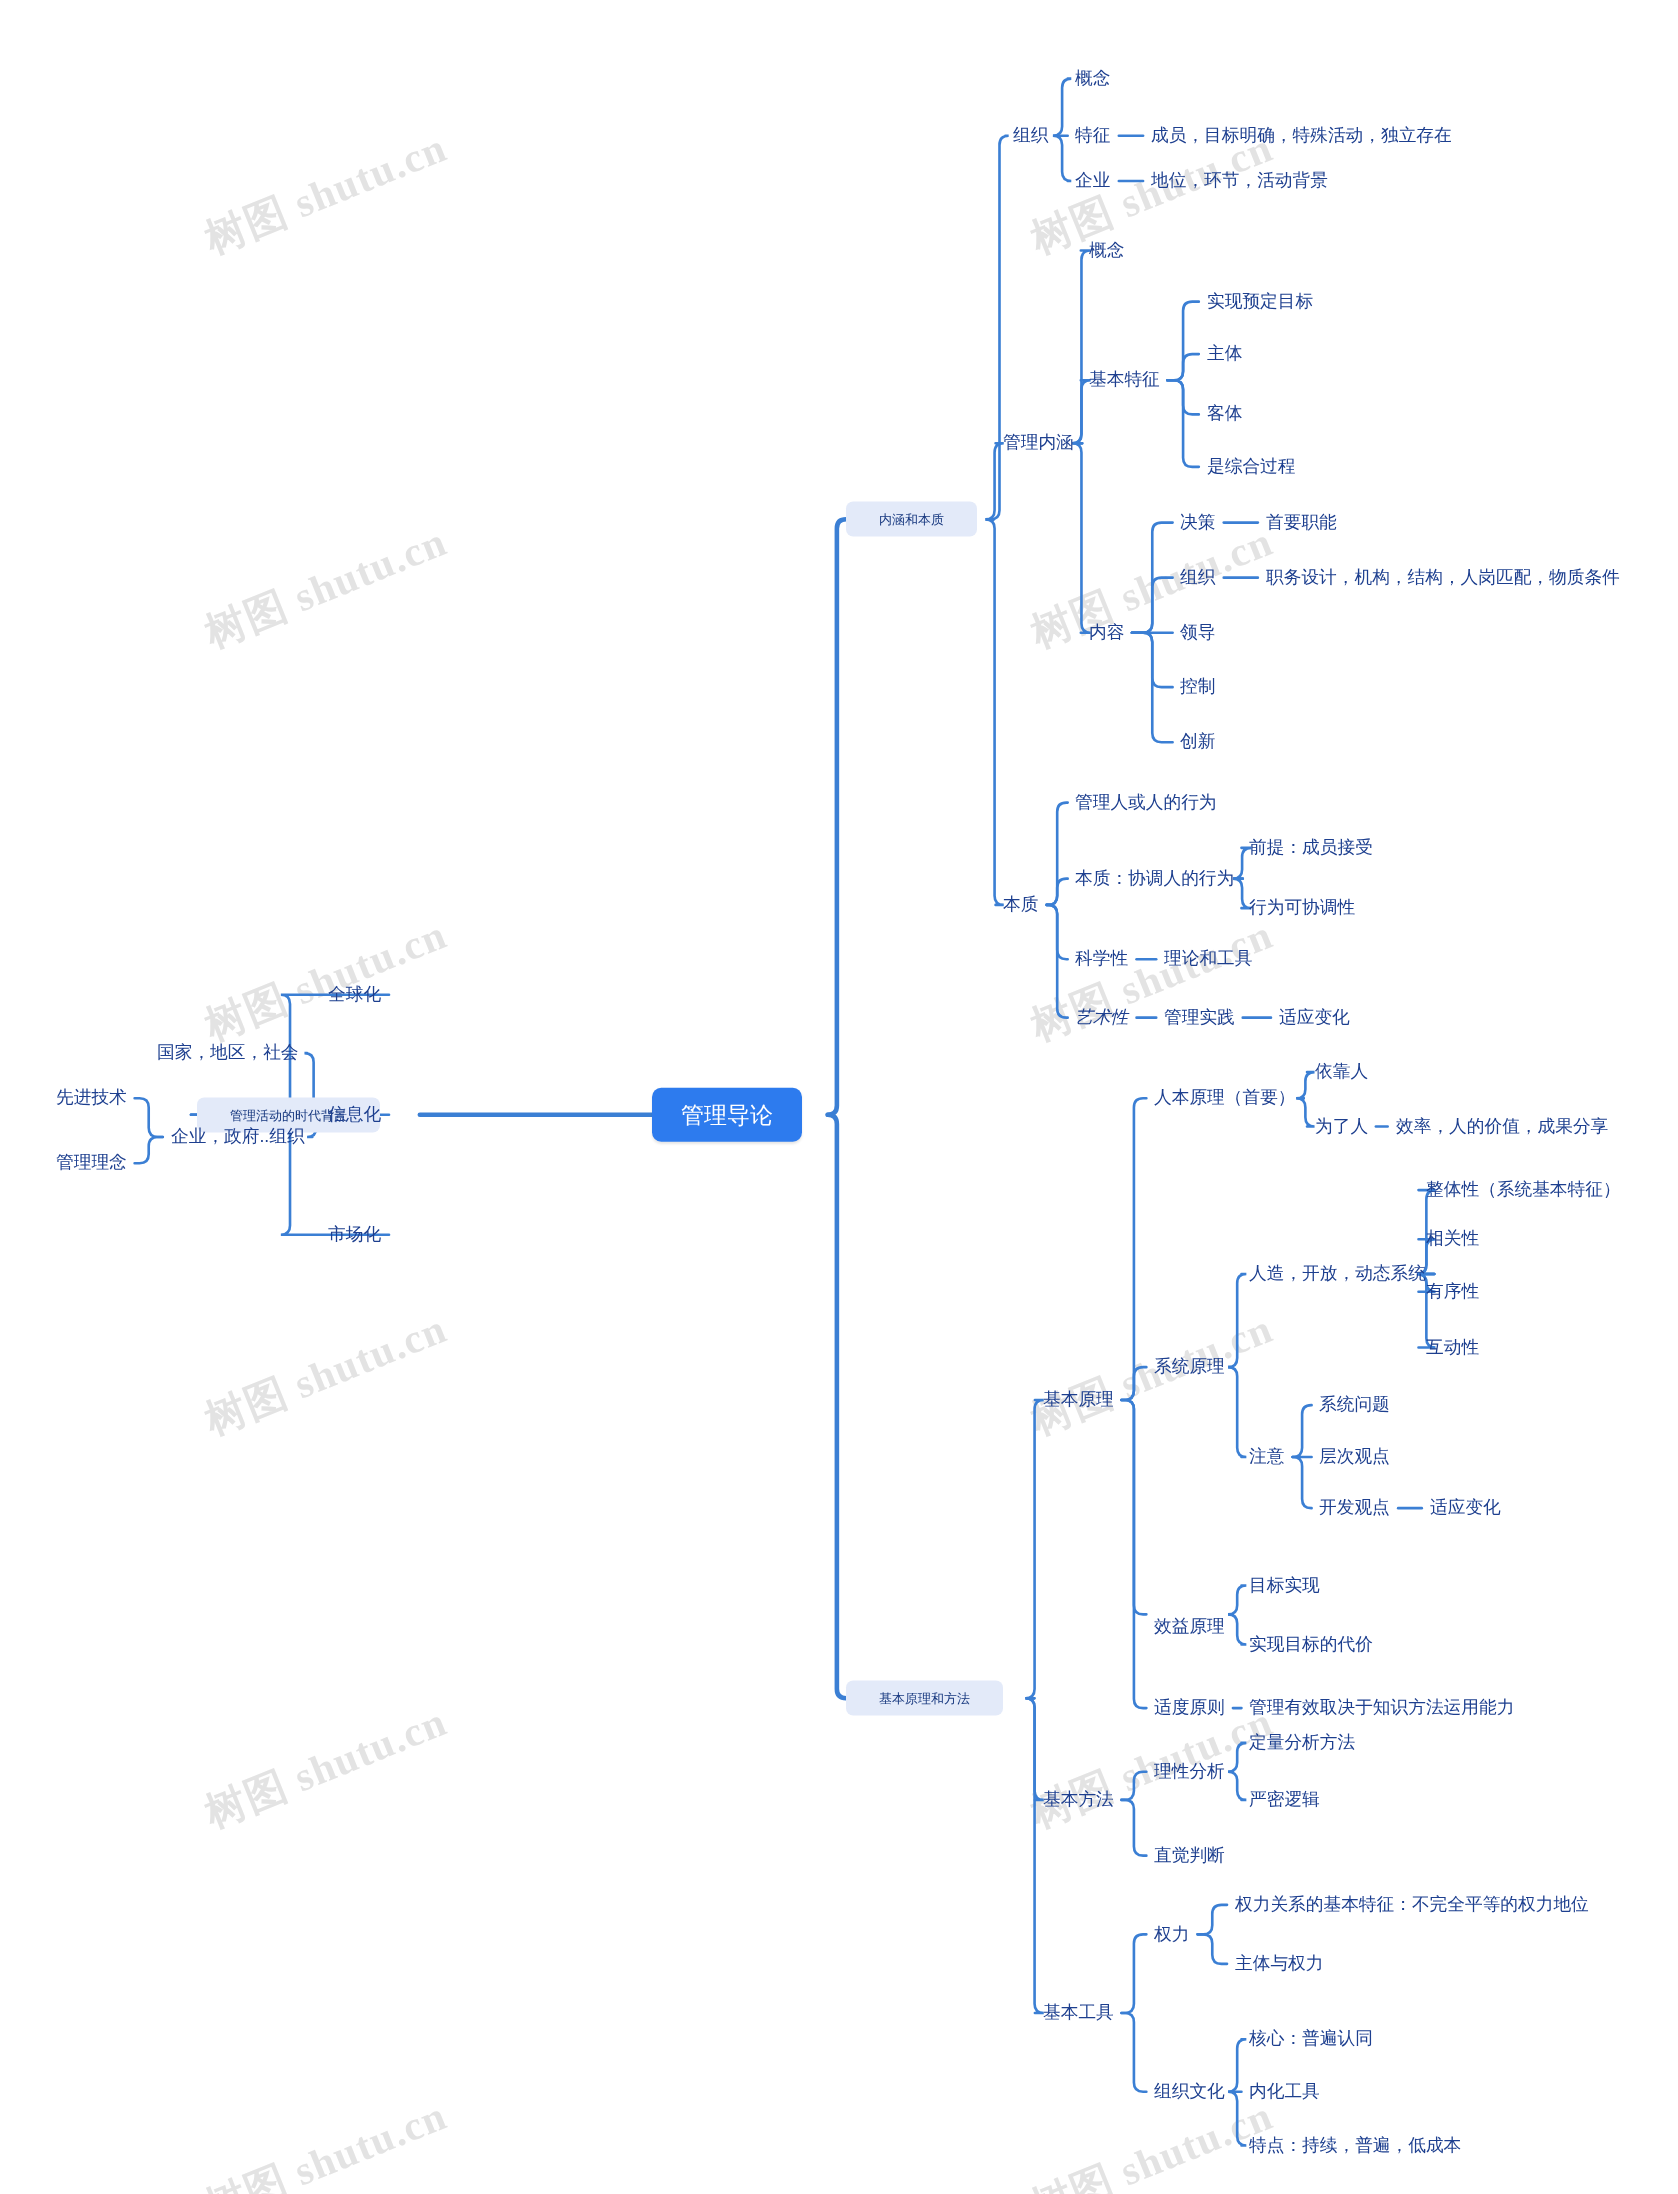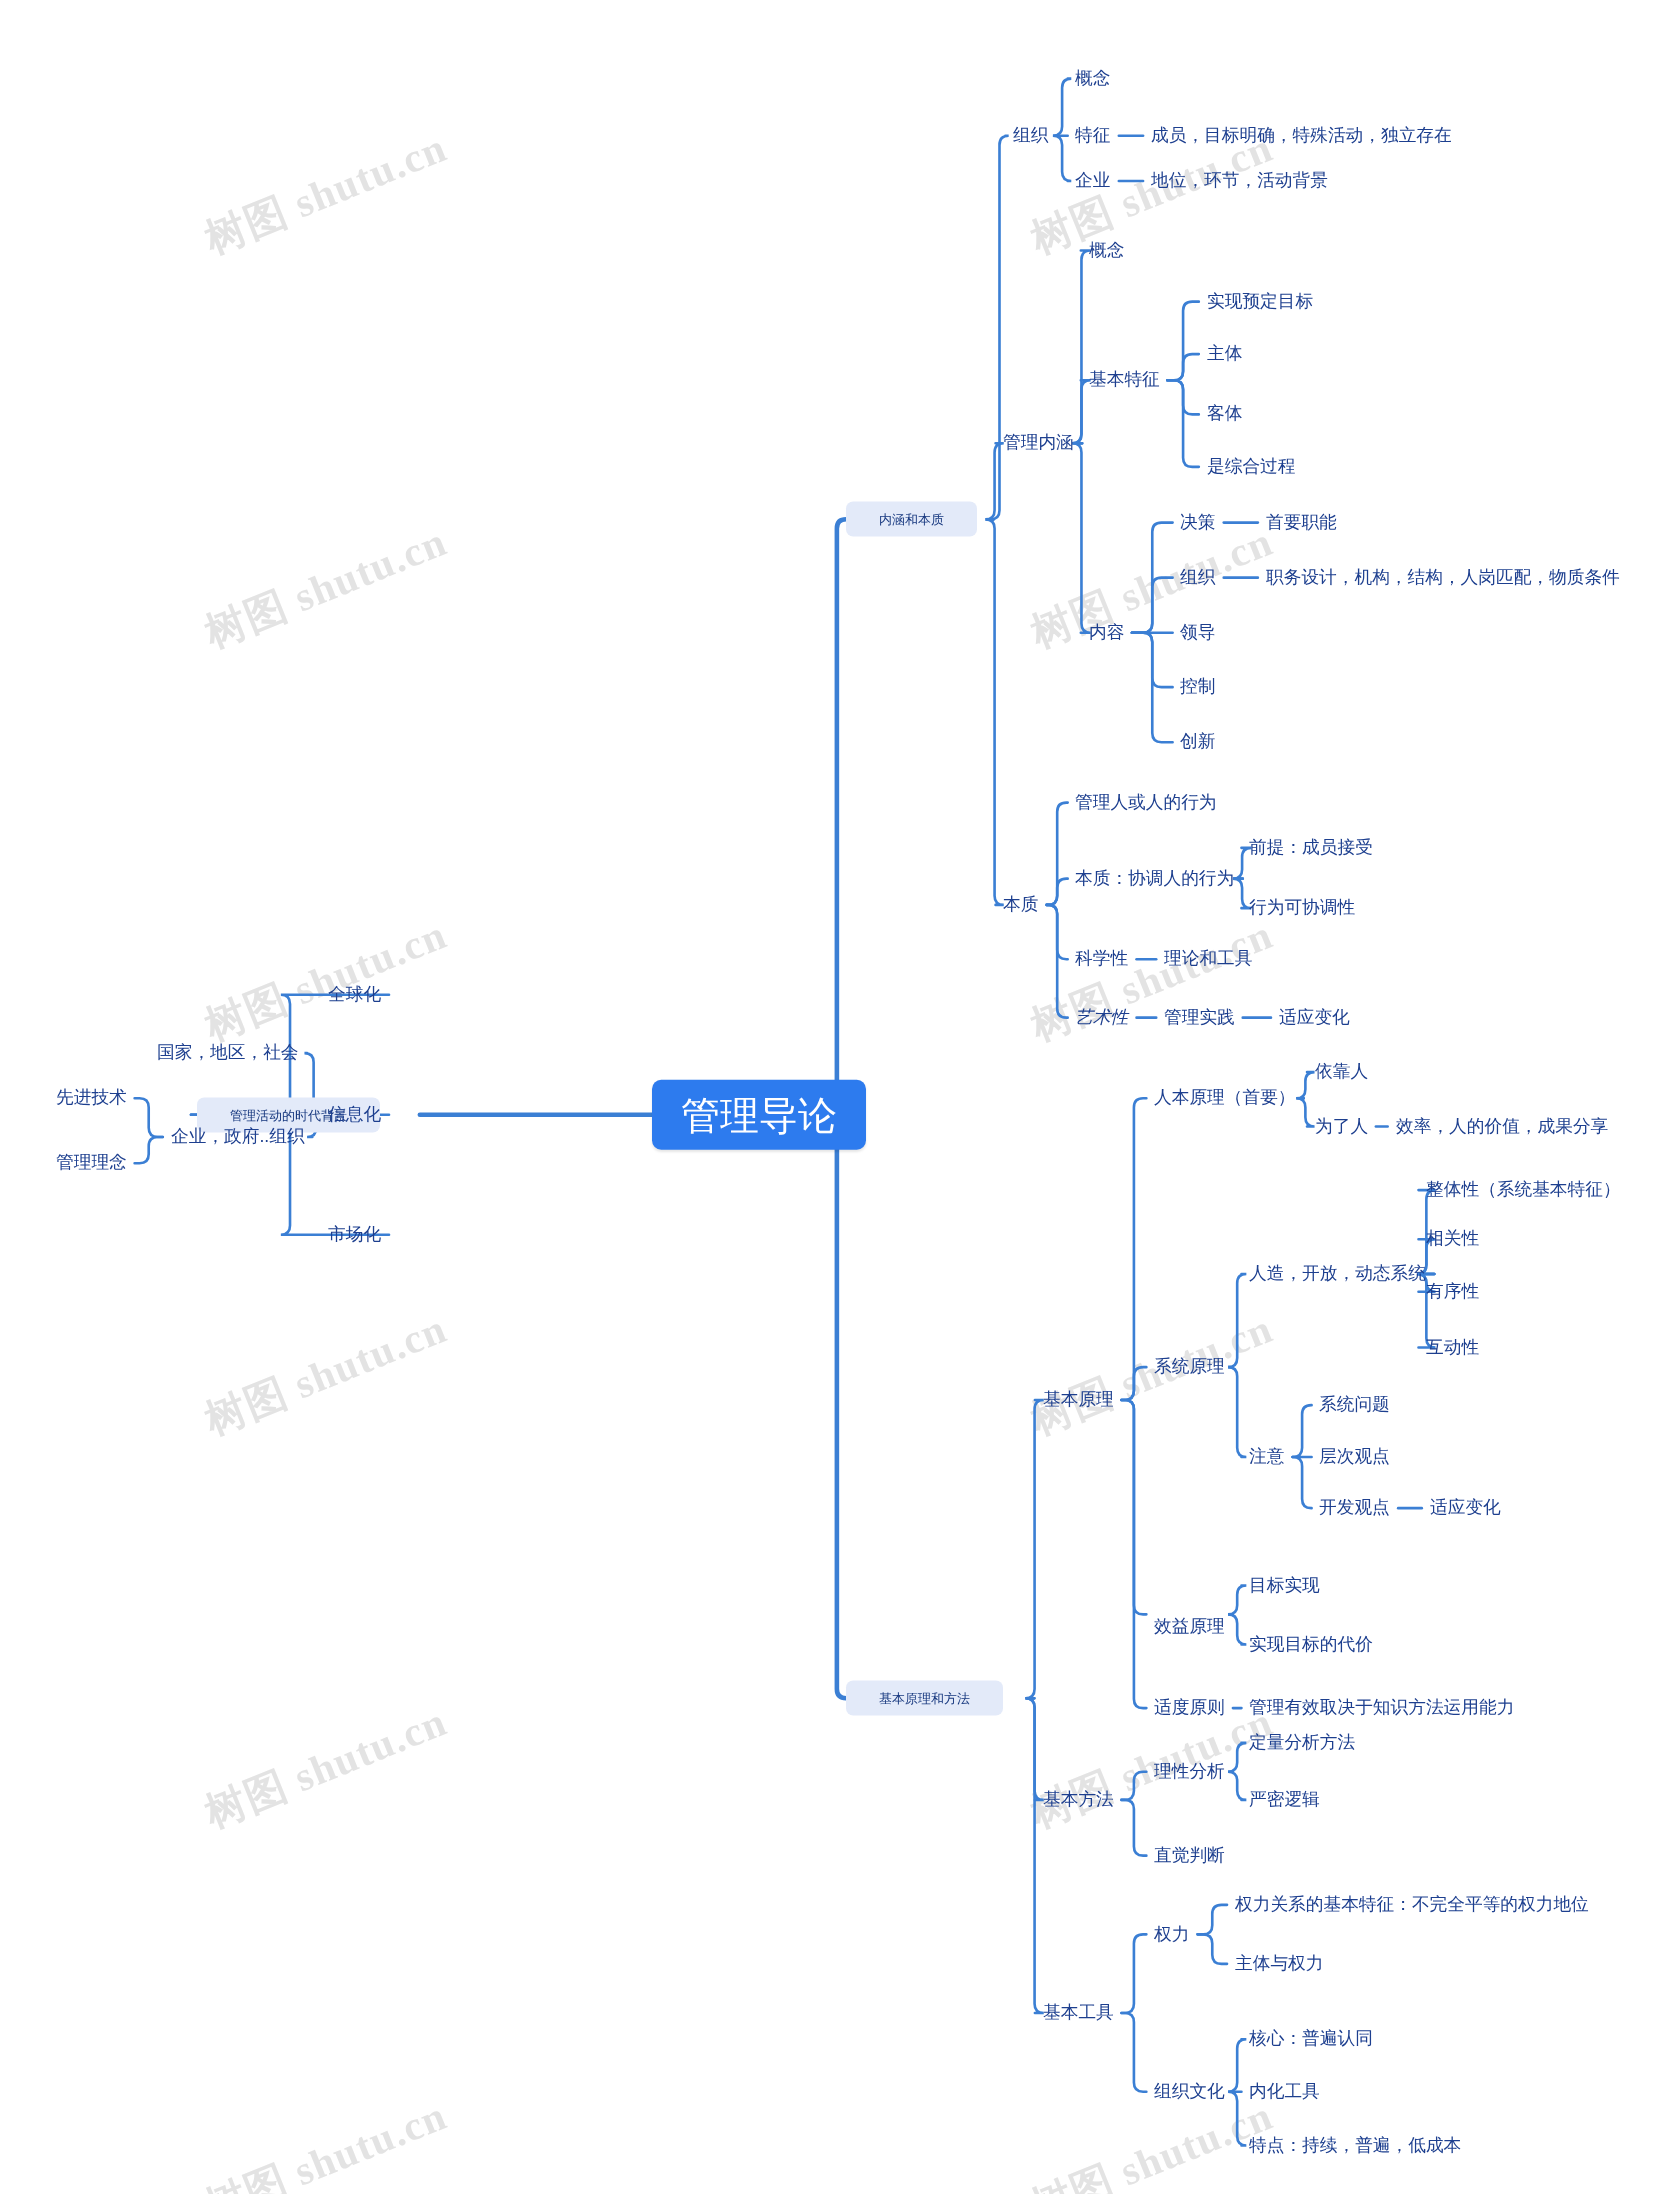--- a/index.html
+++ b/index.html
@@ -24,21 +24,21 @@
   #links path.thick{stroke-width:7;}
 
   
   #nodes{position:absolute;inset:0;z-index:2;}
   .node{
     position:absolute;white-space:nowrap;color:#1d3f8f;
     font-size:17.7px;line-height:1;
     transform:translateY(-50%);
   }
   .node.root{
-    background:#2d7bee;color:#ffffff;font-size:39px;
+    background:#2d7bee;color:#ffffff;font-size:23px;
     padding:15.7px 29px;border-radius:9.2px;
     box-shadow:0 1.3px 2.6px rgba(0,0,0,.10);
     transform:translateY(-50%);
   }
   .node.lvl1{
     background:#e3eaf9;color:#17387f;font-size:13px;
     padding:11px 33px;border-radius:7.2px;
   }
   .node.leaf{padding:0;}
 </style>

